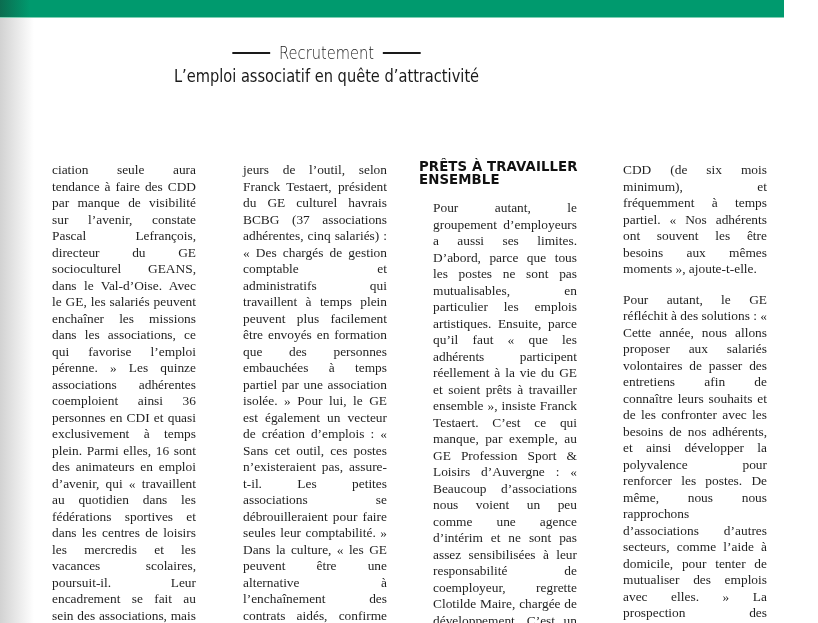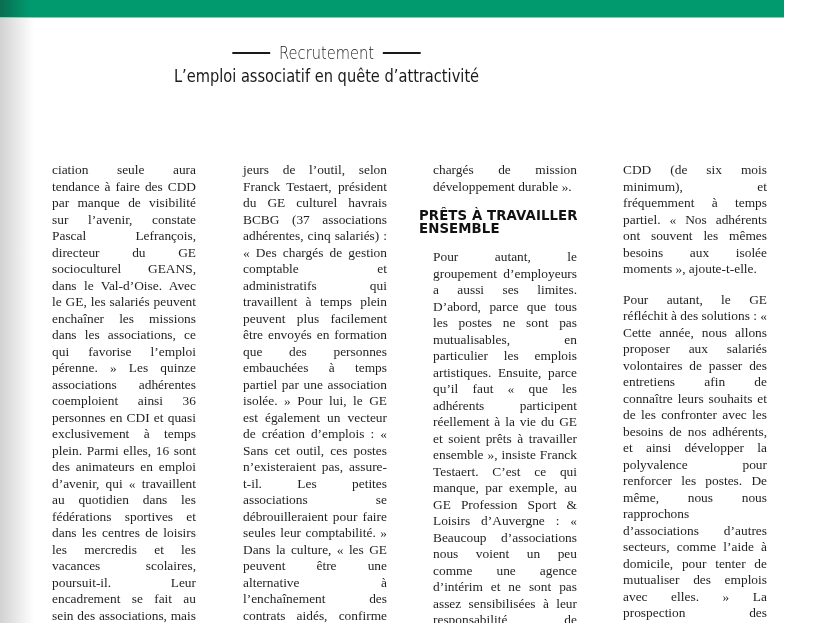--- a/index.html
+++ b/index.html
@@ -79,21 +79,20 @@
 <div class="columns">
   <div class="col col-1">
     <p>ciation seule aura tendance à faire des CDD par manque de visibilité sur l’avenir, constate Pascal Lefrançois, directeur du GE socioculturel GEANS, dans le Val-d’Oise. Avec le GE, les salariés peuvent enchaîner les missions dans les associations, ce qui favorise l’emploi pérenne. » Les quinze associations adhérentes coemploient ainsi 36 personnes en CDI et quasi exclusivement à temps plein. Parmi elles, 16 sont des animateurs en emploi d’avenir, qui « travaillent au quotidien dans les fédérations sportives et dans les centres de loisirs les mercredis et les vacances scolaires, poursuit-il. Leur encadrement se fait au sein des associations, mais nous assurons leur formation ».</p>
     <div class="subhead">CRÉATEURS DE POSTES QUALIFIÉS</div>
     <p>Des salariés « formés dans la durée aux spécificités de nos métiers », c’est l’un des intérêts ma-</p>
   </div>
   <div class="col col-2">
     <p>jeurs de l’outil, selon Franck Testaert, président du GE culturel havrais BCBG (37 associations adhérentes, cinq salariés) : « Des chargés de gestion comptable et administratifs qui travaillent à temps plein peuvent plus facilement être envoyés en formation que des personnes embauchées à temps partiel par une association isolée. » Pour lui, le GE est également un vecteur de création d’emplois : « Sans cet outil, ces postes n’existeraient pas, assure-t-il. Les petites associations se débrouilleraient pour faire seules leur comptabilité. » Dans la culture, « les GE peuvent être une alternative à l’enchaînement des contrats aidés, confirme Réjane Sourisseau, responsable des études à Opale, qui anime le Centre de ressources DLA culture. Ils permettent de créer des postes qualifiés, parfois à forte responsabilité. Et ils offrent aussi un cadre pour des postes cousus main, comme des</p>
   </div>
   <div class="col col-3">
-    <p>chargés de mission développement durable ».</p>
     <div class="subhead">PRÊTS À TRAVAILLER ENSEMBLE</div>
     <p>Pour autant, le groupement d’employeurs a aussi ses limites. D’abord, parce que tous les postes ne sont pas mutualisables, en particulier les emplois artistiques. Ensuite, parce qu’il faut « que les adhérents participent réellement à la vie du GE et soient prêts à travailler ensemble », insiste Franck Testaert. C’est ce qui manque, par exemple, au GE Profession Sport &amp; Loisirs d’Auvergne : « Beaucoup d’associations nous voient un peu comme une agence d’intérim et ne sont pas assez sensibilisées à leur responsabilité de coemployeur, regrette Clotilde Maire, chargée de développement. C’est un frein au développement d’emplois durables. » La centaine de salariés partagés auprès des 130 associations adhérentes sont donc en partie en</p>
   </div>
   <div class="col col-4">
-    <p>CDD (de six mois minimum), et fréquemment à temps partiel. « Nos adhérents ont souvent les mêmes besoins aux isolée moments », ajoute-t-elle.</p>
+    <p>CDD (de six mois minimum), et fréquemment à temps partiel. « Nos adhérents ont souvent les être besoins aux mêmes moments », ajoute-t-elle.</p>
     <p><span>Pour autant, le GE réfléchit à des solutions : « Cette année, nous allons proposer aux salariés volontaires de passer des entretiens afin de connaître leurs souhaits et de les confronter avec les besoins de nos adhérents, et ainsi développer la polyvalence pour renforcer les postes. De même, nous nous rapprochons d’associations d’autres secteurs, comme l’aide à domicile, pour tenter de mutualiser des emplois avec elles. » La prospection des partenaires peut dépasser le cadre associatif. Depuis 2005, les collectivités territoriales peuvent intégrer des groupements d’employeurs associatifs. À Paris, le GE Mezzanine Admin regroupe 41 associations de spectacle vivant et sociétés de production audiovisuelle.</span> </p>
   </div>
 </div>
 
 </body></html>

